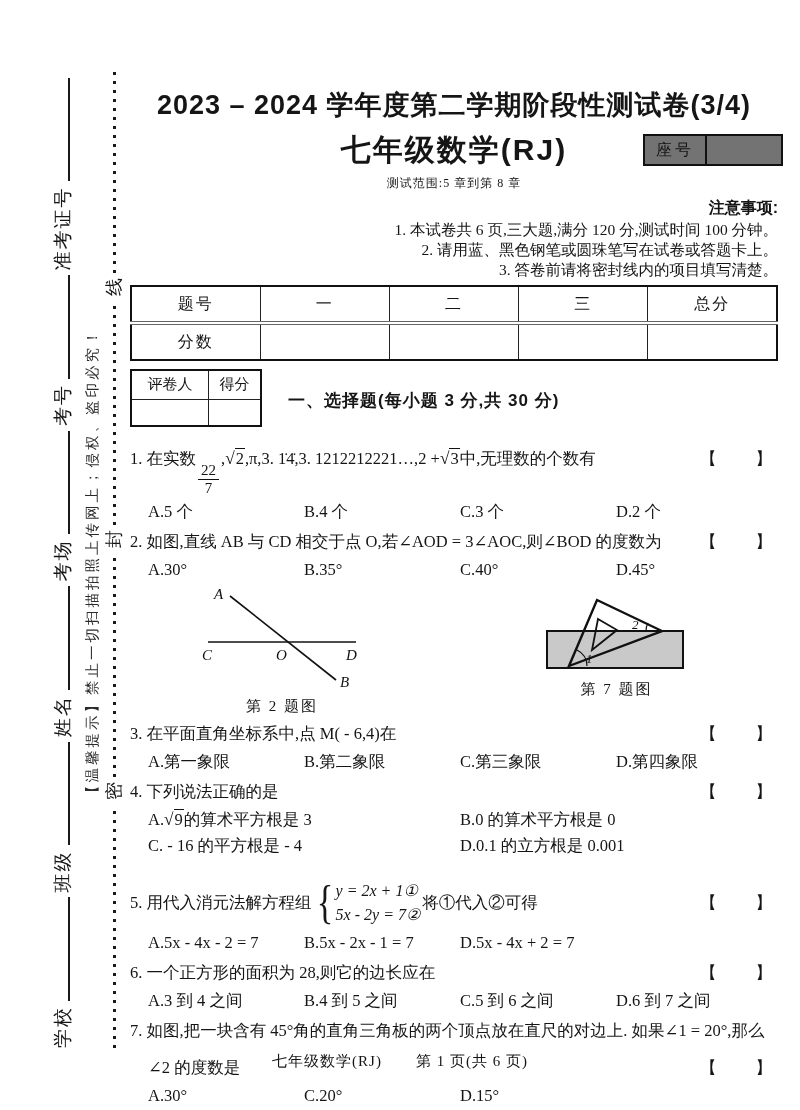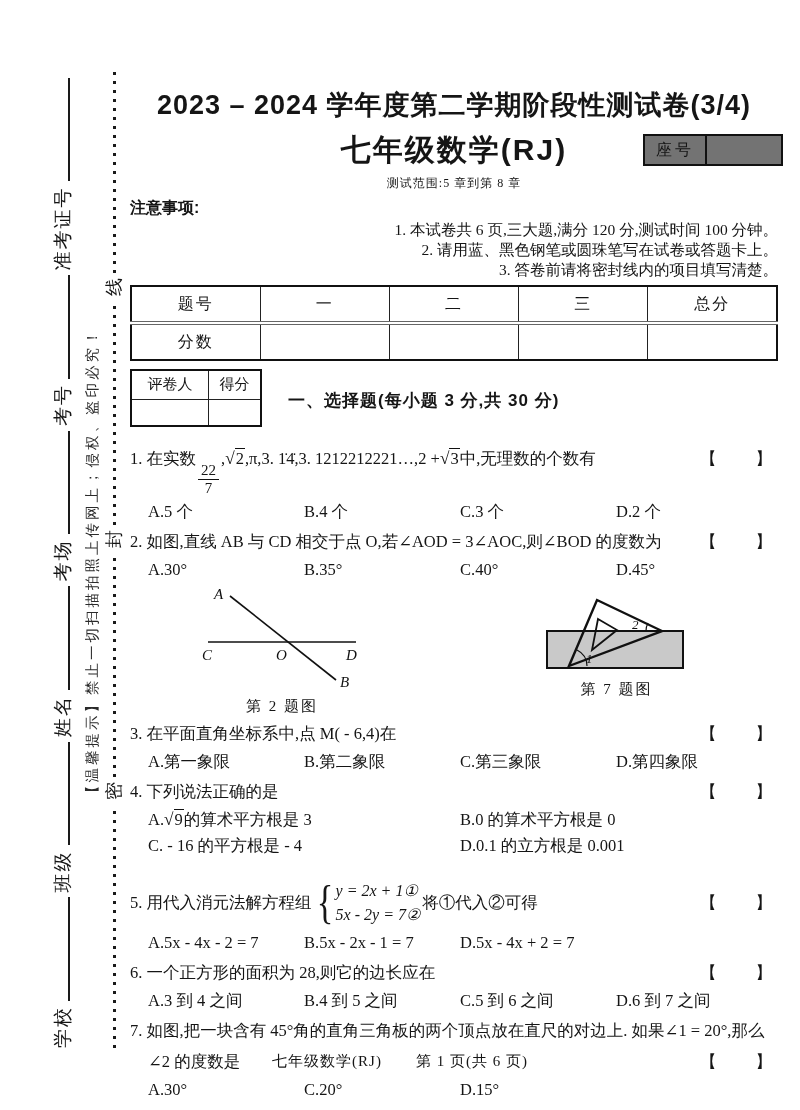--- a/index.html
+++ b/index.html
@@ -24,21 +24,21 @@
   .seal-strip {
     left:103px; top:1048px; width:978px; height:22px;
     display:flex; align-items:center; font-size:18px; white-space:nowrap;
   }
   .seal-seg { height:3px; background:repeating-linear-gradient(to right,#1a1a1a 0 3px,transparent 3px 9px); }
   .seal-seg.s1 { width:243px; } .seal-seg.s2 { width:224px; } .seal-seg.s3 { width:224px; }
   .seal-seg.s4 { flex:1; }
   .seal-char { margin:0 5px; }
   
   .main { position:absolute; left:130px; top:86px; width:648px; }
-  .hd-sans { font-family:"Liberation Sans","DejaVu Sans",sans-serif; font-weight:bold; }
+  .hd-sans { font-family:"Liberation Sans","DejaVu Sans",sans-serif; font-weight:bold;text-align:right; }
   .exam-title { font-size:27px; line-height:38px; text-align:center; letter-spacing:1px; }
   .subject-title { font-size:30px; line-height:40px; text-align:center; margin-top:6px; letter-spacing:2px; }
   .seat-box {
     position:absolute; left:643px; top:134px; width:140px; height:32px;
     border:2px solid #111; display:flex; background:#737373;
   }
   .seat-label { width:62px; border-right:2px solid #111; display:flex; align-items:center; justify-content:center; font-size:16px; letter-spacing:3px; }
   .seat-blank { flex:1; }
   .test-range { text-align:center; font-size:12px; line-height:20px; margin-top:3px; letter-spacing:1px; }
   .notice-title { font-size:16px; line-height:22px; margin-top:4px; }
@@ -274,21 +274,21 @@
       <div class="opts">
         <span>A.3 到 4 之间</span>
         <span>B.4 到 5 之间</span>
         <span>C.5 到 6 之间</span>
         <span>D.6 到 7 之间</span>
       </div>
 
       <div class="q-stem">
         <div class="stem-text">7. 如图,把一块含有 45°角的直角三角板的两个顶点放在直尺的对边上. 如果∠1 = 20°,那么</div>
       </div>
-      <div class="q-stem" style="margin-top:6px;justify-content:space-between;">
+      <div class="q-stem" style="margin-top:12px;justify-content:space-between;">
         <div class="stem-text" style="padding-left:18px;">∠2 的度数是</div>
         <div class="bracket">【　　】</div>
       </div>
       <div class="opts">
         <span>A.30°</span>
         <span>C.20°</span>
         <span>D.15°</span>
       </div>
 
     </div>

